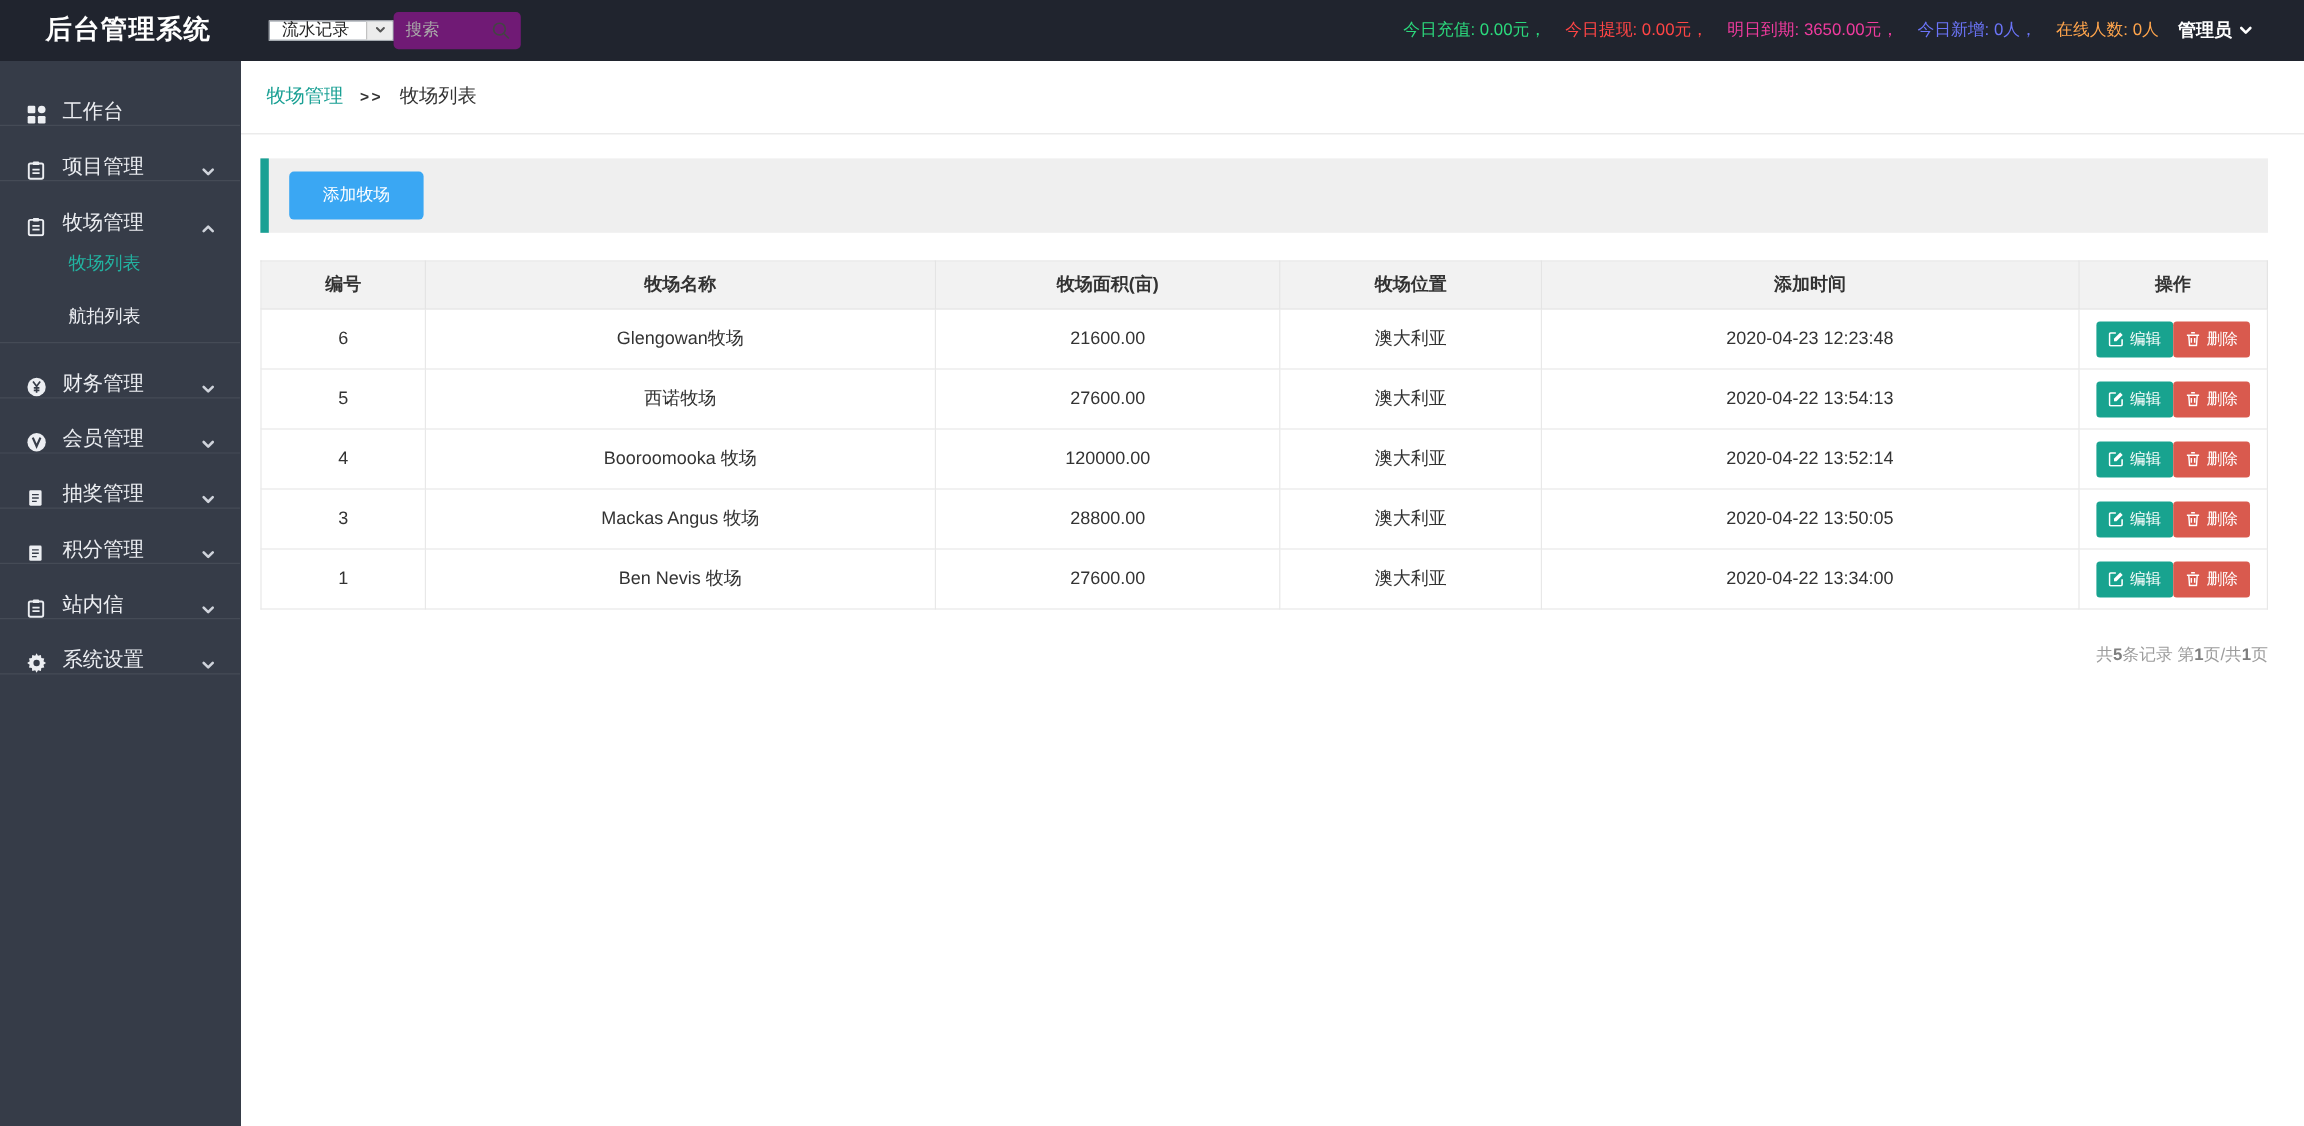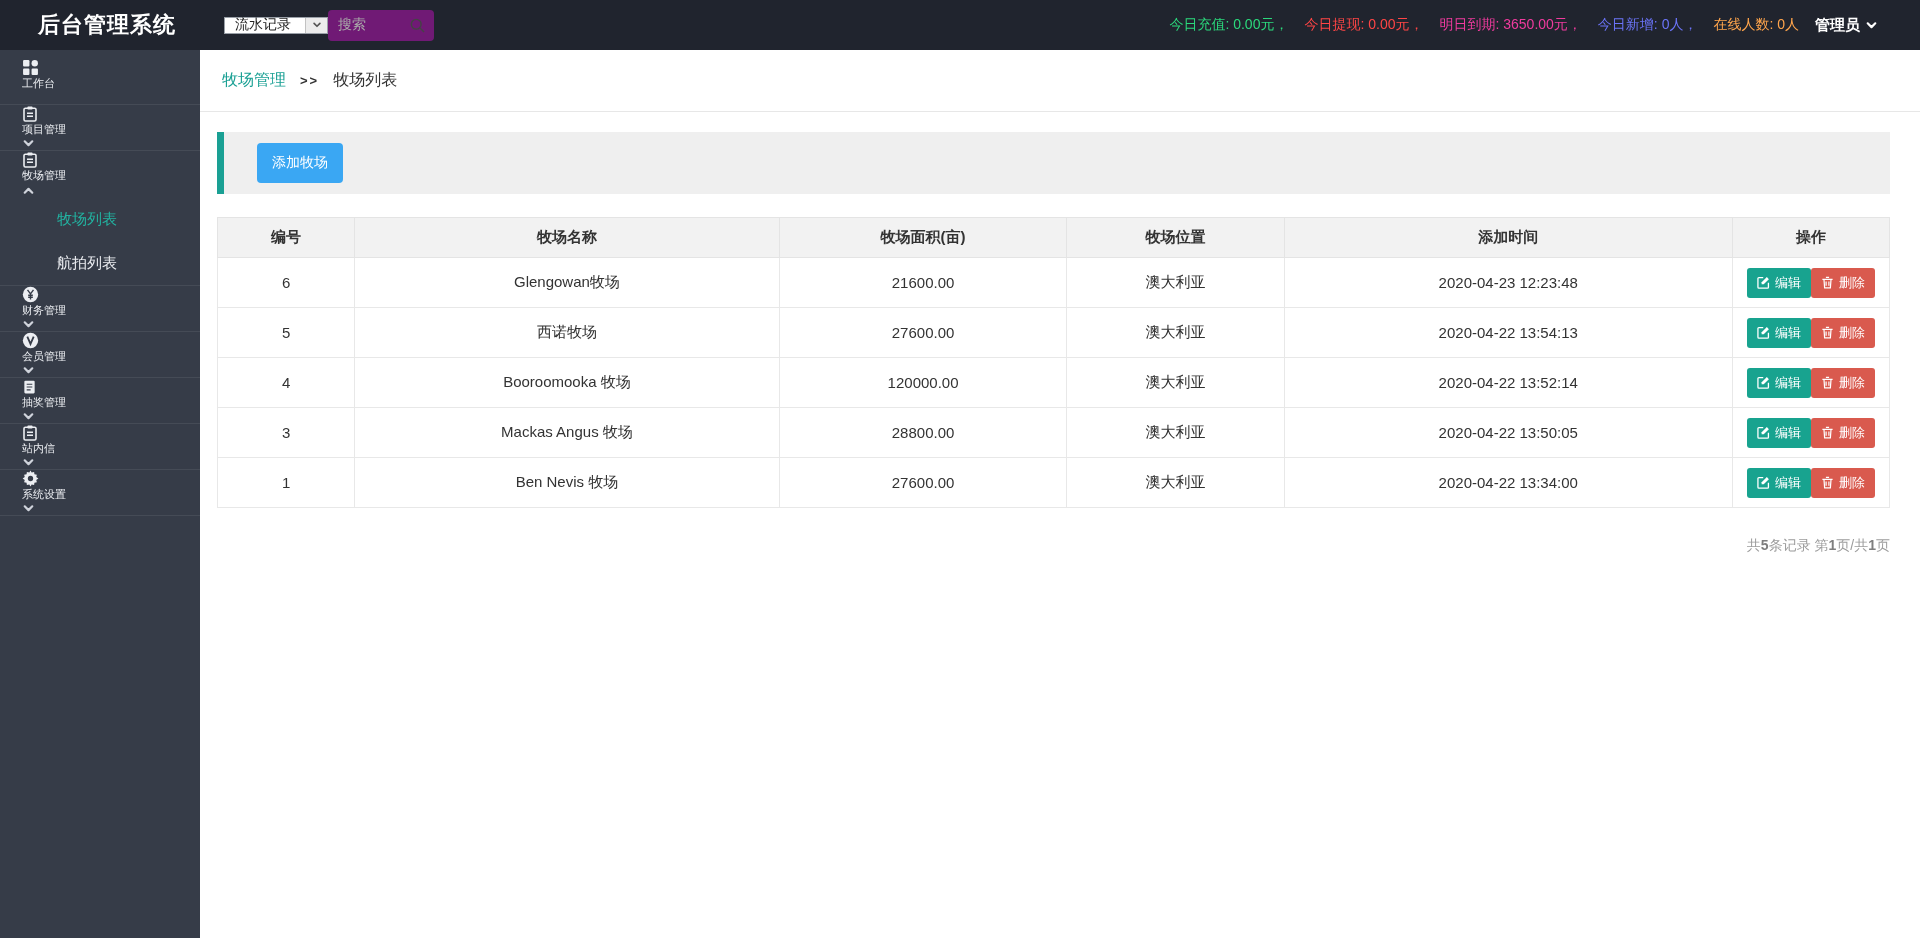--- a/index.html
+++ b/index.html
@@ -18,42 +18,42 @@
   .search-box { width:106px; height:31px; background:#701a75; border-radius:4px;
     display:flex; align-items:center; padding:0 8px 0 10px; }
   .search-box .ph { flex:1; font-size:14px; color:#a9a9a9; }
   .stats { margin-left:auto; display:flex; align-items:center; gap:16px; font-size:14px; white-space:nowrap; }
   .stat span { font-weight:normal; }
   .admin { display:flex; align-items:center; gap:5px; color:#fff; font-size:15px; font-weight:bold;
     margin-left:16px; margin-right:42px; cursor:pointer; }
 
   
   .sidebar { position:fixed; left:0; top:50px; width:200px; height:888px; background:#363c48; padding-top:9px; z-index:10; }
-  .side-item { height:46px; display:flex; align-items:flex-start; padding:0 20px 0 22px; cursor:pointer;
-    color:#eceef2; font-size:11px; border-bottom:1px solid rgba(255,255,255,0.08);flex-direction:column; }
+  .side-item { height:46px; display:flex; align-items:flex-end; padding:0 20px 0 22px; cursor:pointer;
+    color:#eceef2; font-size:17px; border-bottom:1px solid rgba(255,255,255,0.08); }
   .side-item .ic { width:17px; height:17px; margin-right:13px; display:flex; align-items:center; }
   .side-item .lbl { flex:1; }
   .submenu { border-bottom:1px solid rgba(255,255,255,0.08); }
   .sub-item { height:44px; display:flex; align-items:center; padding-left:57px; font-size:15px;
     color:#eceef2; cursor:pointer; }
   .sub-item.active { color:#22b3a1; }
 
   
   .main { margin-left:200px; margin-top:50px; width:1720px; }
   .breadcrumb { height:62px; display:flex; align-items:center; padding-left:22px; font-size:16px;
     border-bottom:1px solid #e7e7e7; background:#fff; }
   .bc-parent { color:#1aa094; cursor:pointer; }
   .bc-sep { margin:0 14px; color:#333; font-size:13px; font-weight:bold; letter-spacing:2px; }
   .bc-current { color:#333; }
 
   .content { padding:0 30px 0 17px; }
   .toolbar { margin-top:20px; height:62px; background:#efefef; position:relative; display:flex; align-items:center; }
   .toolbar::before { content:""; position:absolute; left:0; top:0; width:7px; height:100%; background:#1aa094; }
-  .btn-add { margin-left:40px; background:#3aa7f3; color:#fff; border:none; font-size:14px;
-    padding:11px 15px; border-radius:4px; cursor:pointer; font-family:Liberation Serif, serif; }
+  .btn-add { margin-left:24px; background:#3aa7f3; color:#fff; border:none; font-size:14px;
+    padding:11px 28px; border-radius:4px; cursor:pointer; font-family:Liberation Serif, serif; }
 
   table { width:100%; margin-top:23px; border-collapse:collapse; }
   th { background:#f2f2f2; height:40px; font-size:15px; color:#333; font-weight:bold;
     border:1px solid #e4e4e4; text-align:center; }
   td { height:50px; font-size:15px; color:#333; border:1px solid #e8e8e8; text-align:center; background:#fff; }
   .btn-edit,.btn-del { display:inline-flex; align-items:center; gap:5px; border:none; color:#fff;
     font-size:13px; padding:6px 10px; border-radius:3px; cursor:pointer; font-family:inherit; }
   .btn-edit { background:#18a38f; margin-right:0; }
   .btn-del { background:#d95a4e; }
 
@@ -178,20 +178,34 @@
       </span>
     </div>
     <div class="side-item">
       <span class="ic">
         <svg width="15" height="16" viewBox="0 0 16 16">
           <rect x="2.5" y="1.2" width="11" height="13.6" rx="1.2" fill="#eceef2"></rect>
           <path d="M5 5h6M5 8h6M5 11h4.2" stroke="#363c48" stroke-width="1.2"></path>
         </svg>
       </span>
       <span class="lbl">抽奖管理</span>
+      <span style="display:flex;">
+        <svg width="13" height="13" viewBox="0 0 12 12" fill="none" stroke="#cfd3db" stroke-width="2" stroke-linecap="round" stroke-linejoin="round" style="transform:rotate(0deg)">
+          <path d="M2.5 4 6 7.5 9.5 4"></path>
+        </svg>
+      </span>
+    </div>
+    <div class="side-item">
+      <span class="ic">
+        <svg width="15" height="16" viewBox="0 0 16 16">
+          <rect x="2.5" y="1.2" width="11" height="13.6" rx="1.2" fill="#eceef2"></rect>
+          <path d="M5 5h6M5 8h6M5 11h4.2" stroke="#363c48" stroke-width="1.2"></path>
+        </svg>
+      </span>
+      <span class="lbl">积分管理</span>
       <span style="display:flex;">
         <svg width="13" height="13" viewBox="0 0 12 12" fill="none" stroke="#cfd3db" stroke-width="2" stroke-linecap="round" stroke-linejoin="round" style="transform:rotate(0deg)">
           <path d="M2.5 4 6 7.5 9.5 4"></path>
         </svg>
       </span>
     </div>
     <div class="side-item">
       <span class="ic">
         <svg width="16" height="16" viewBox="0 0 16 16">
           <rect x="2" y="2.2" width="12" height="12.8" rx="1.4" fill="none" stroke="#eceef2" stroke-width="1.6"></rect>

